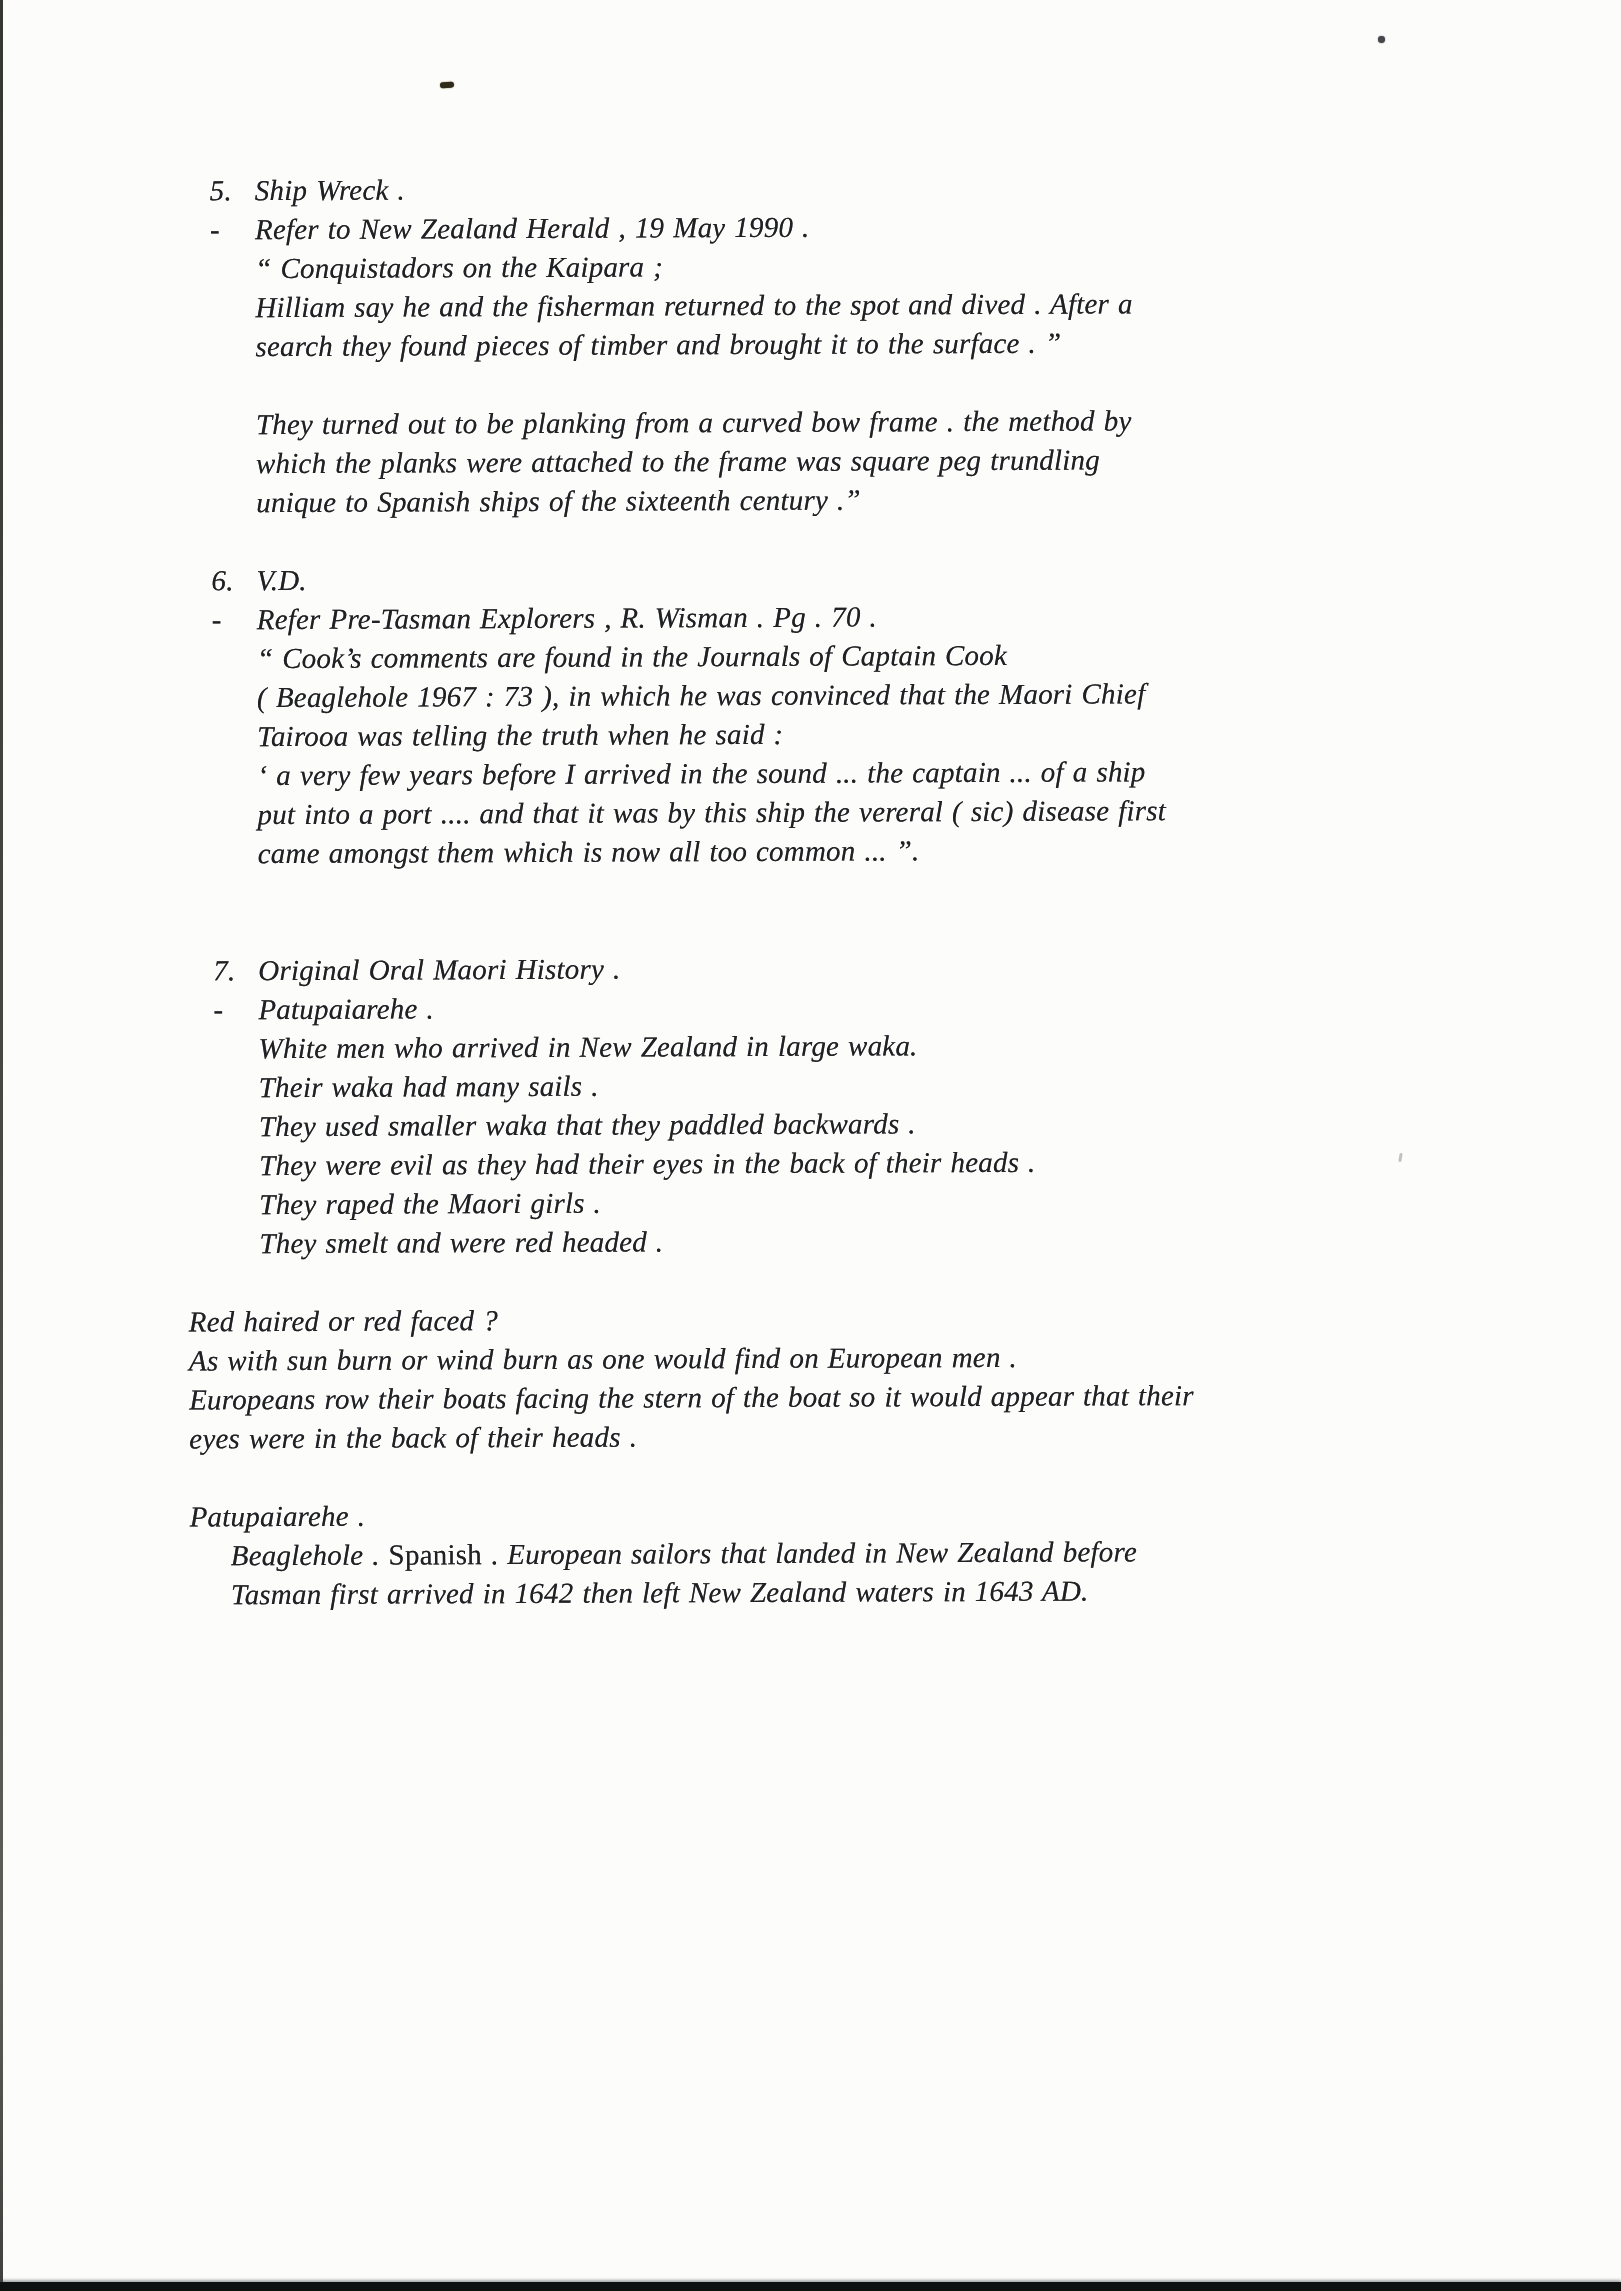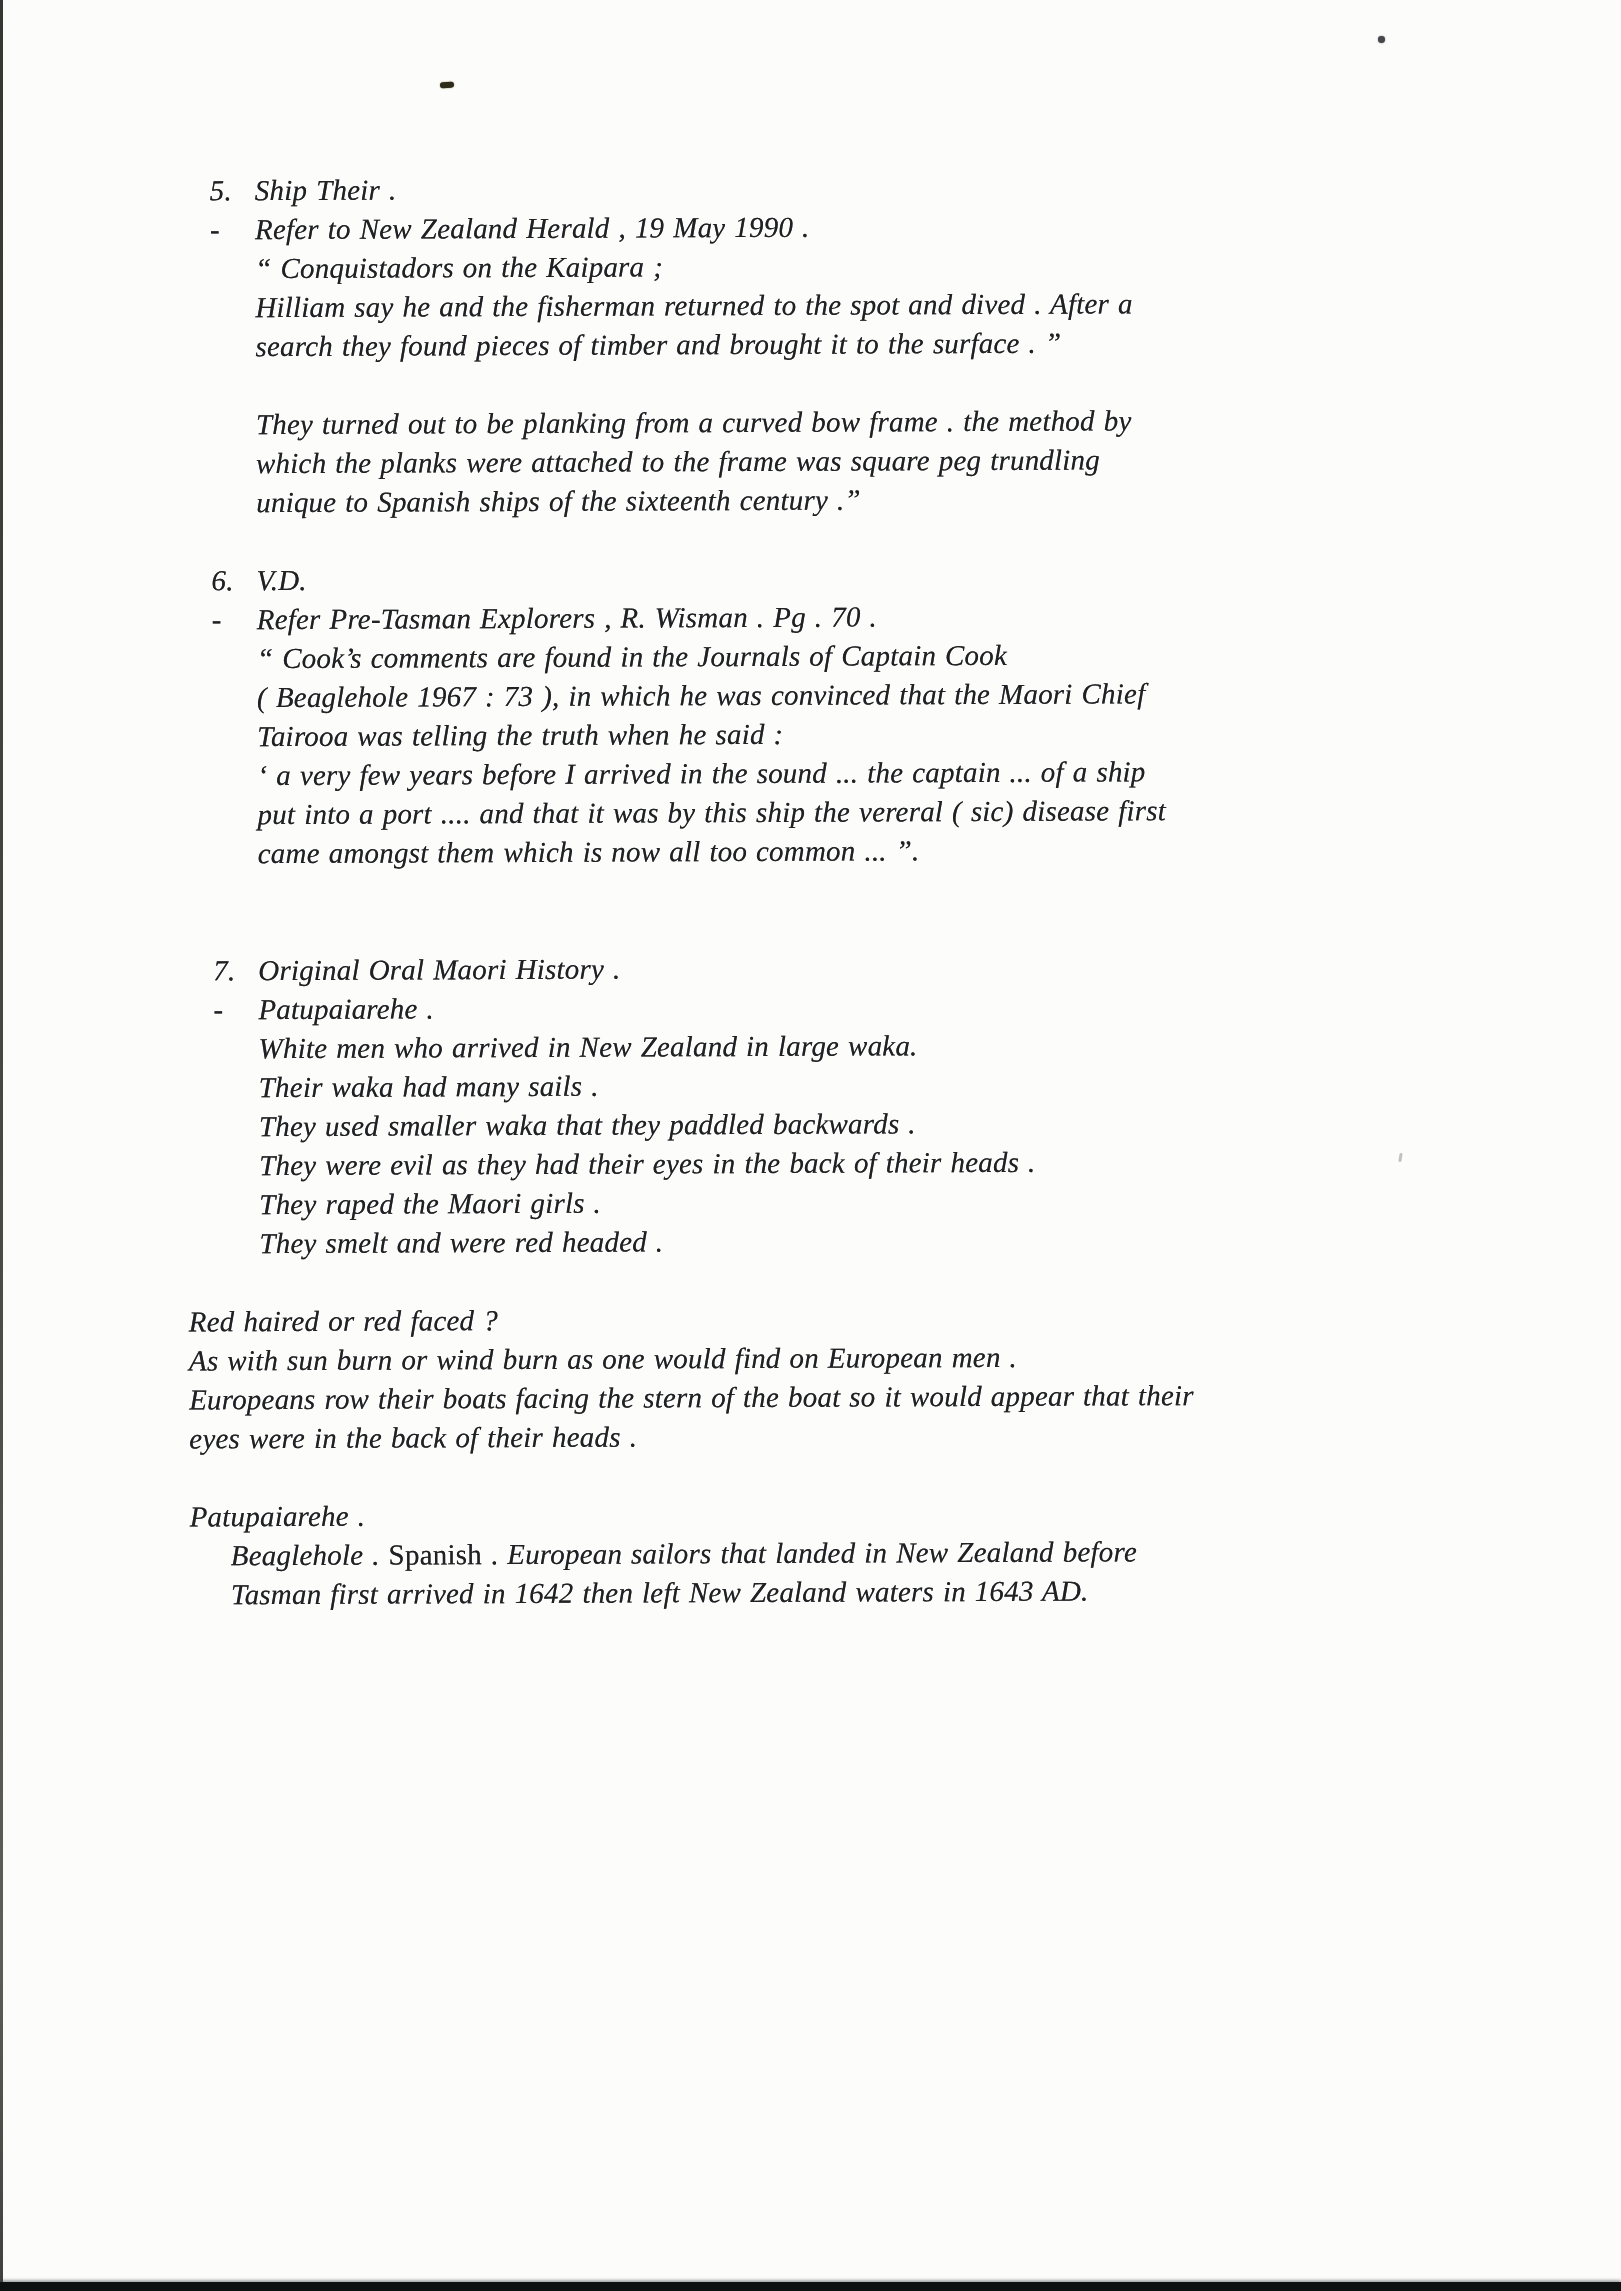--- a/index.html
+++ b/index.html
@@ -90,21 +90,21 @@
 <body>
 
 <div id="paper">
   <div class="edge-left"></div>
   <div class="speck-dash"></div>
   <div class="speck-dot"></div>
   <div class="speck-faint"></div>
   <div id="doc">
       <div class="line body">
         <span class="gutter">5.</span>
-        <span class="txt">Ship Their .</span>
+        <span class="txt">Ship Wreck .</span>
       </div>
       <div class="line body">
         <span class="gutter">-</span>
         <span class="txt">Refer to New Zealand Herald , 19 May 1990 .</span>
       </div>
       <div class="line body">
         <span class="txt">“ Conquistadors on the Kaipara ;</span>
       </div>
       <div class="line body">
         <span class="txt">Hilliam say he and the fisherman returned to the spot and dived . After a</span>

